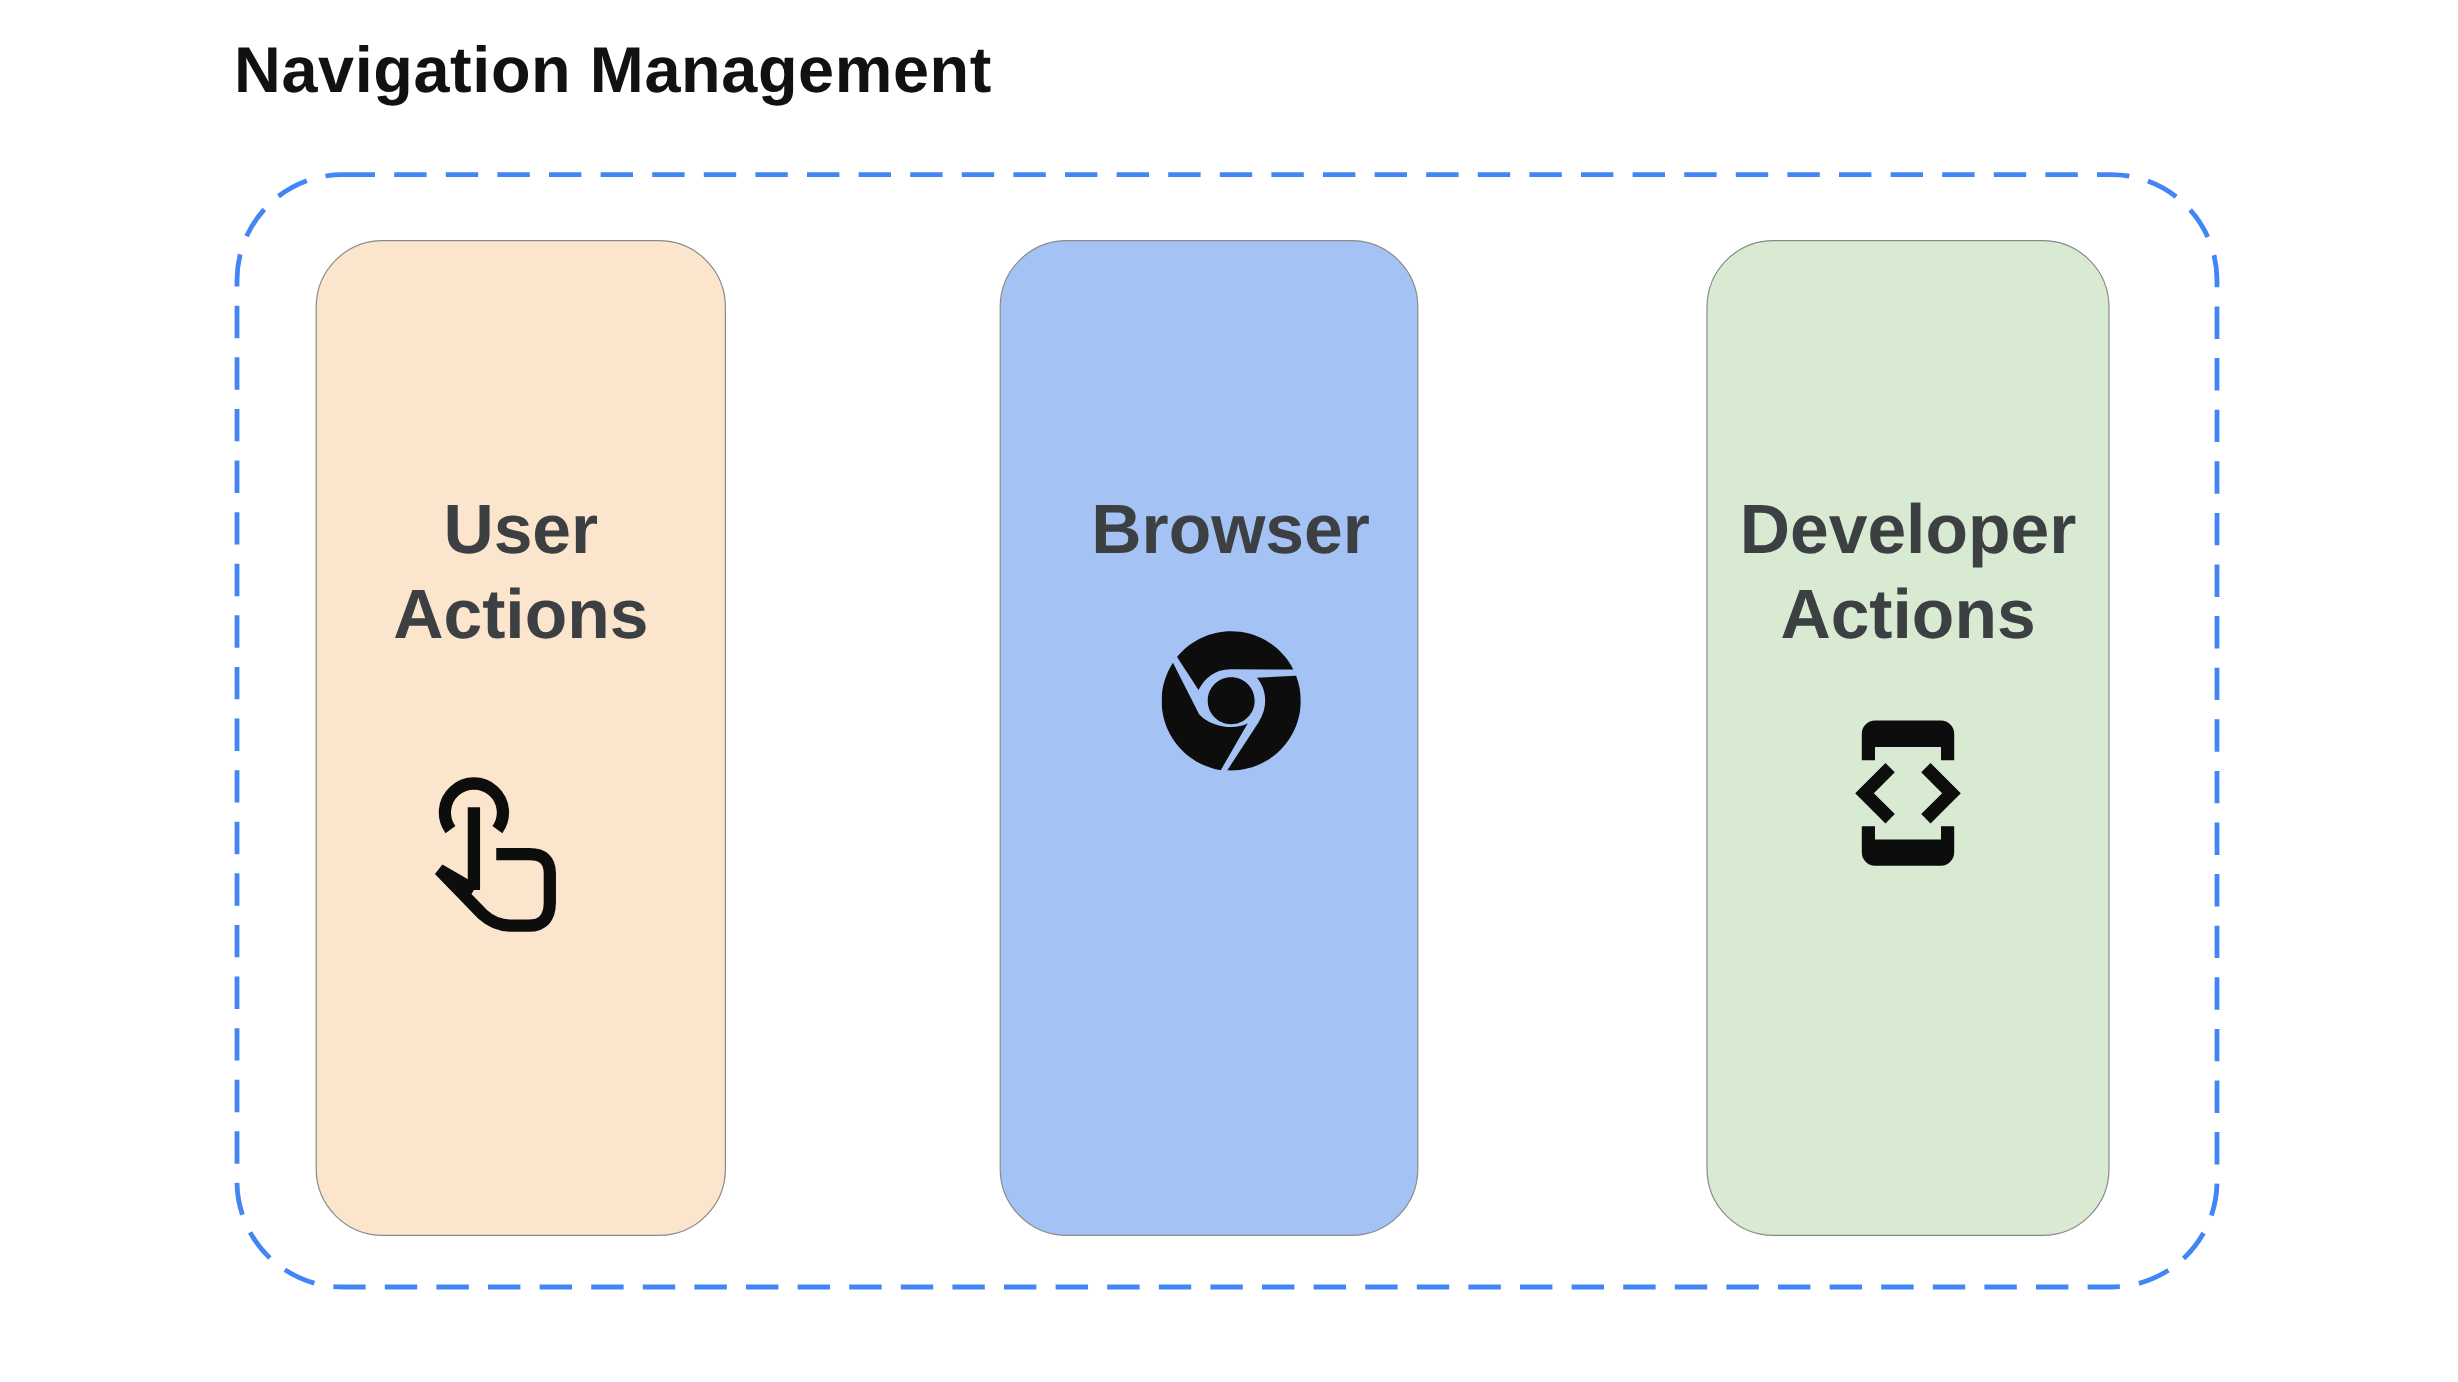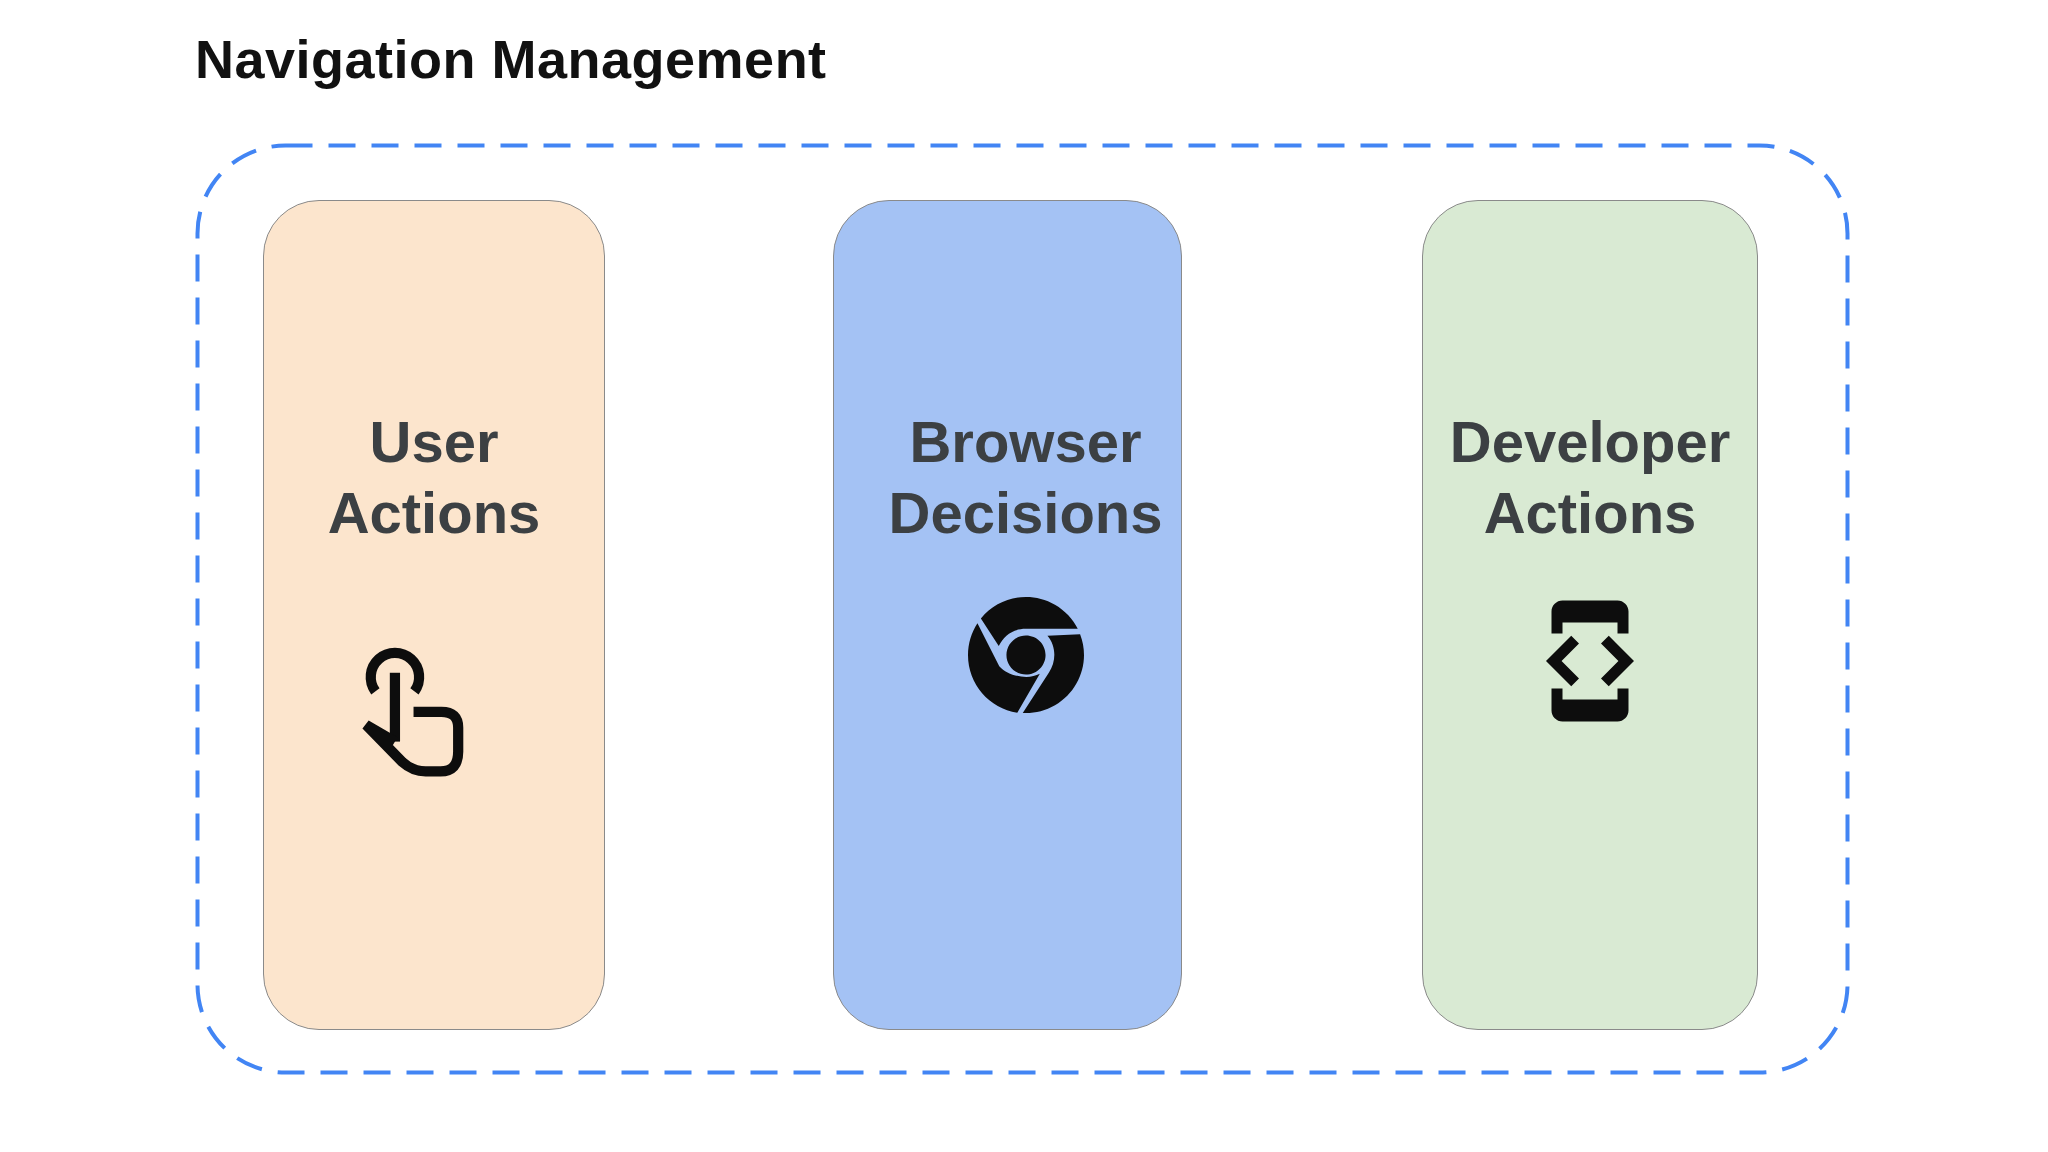--- a/index.html
+++ b/index.html
@@ -82,21 +82,20 @@
           <path d="M 48 32 L 48 106"></path>
           <path d="M 48 106 L 17 88 L 56 128 Q 67 138 81 138 L 97 138 Q 116 138 116 117 L 116 91 Q 116 74 98 74 L 68 74"></path>
         </g>
       </svg>
     </div>
   </div>
 
   <div class="card card-2" style="background-color: rgb(164, 194, 244);">
     <div class="card-label">
       <span>Browser</span>
-      <span>Decisions</span>
     </div>
     <div class="icon-wrap">
       <svg width="116" height="120" viewBox="0 0 496 512">
         <path d="M131.5 217.5L55.1 100.1c47.6-59.2 119-91.8 192-92.1 42.3-.3 85.5 10.5 124.8 33.2 43.4 25.2 76.4 61.4 97.4 103L248 144c-58.4-.4-94.4 31.5-116.5 73.5zm32.9 38.5c0 46.2 37.4 83.6 83.6 83.6s83.6-37.4 83.6-83.6-37.4-83.6-83.6-83.6-83.6 37.3-83.6 83.6zm314.9-89.2L339.6 174c37.9 44.3 38.5 108.2 6.6 157.2L234.1 503.6c46.5 2.5 94.4-7.7 137.8-32.9 107.4-62 150.9-192 107.4-303.9zM133.7 303.6L40.4 120.1C14.9 159.1 0 205.9 0 256c0 124.8 91.3 228.2 210.8 247.3l96.3-166.9c-49.4 27.3-134.7 10.4-173.4-32.8z" fill="#0d0d0d"></path>
       </svg>
     </div>
   </div>
 
   <div class="card card-3" style="background-color: rgb(217, 234, 211);">
     <div class="card-label">

